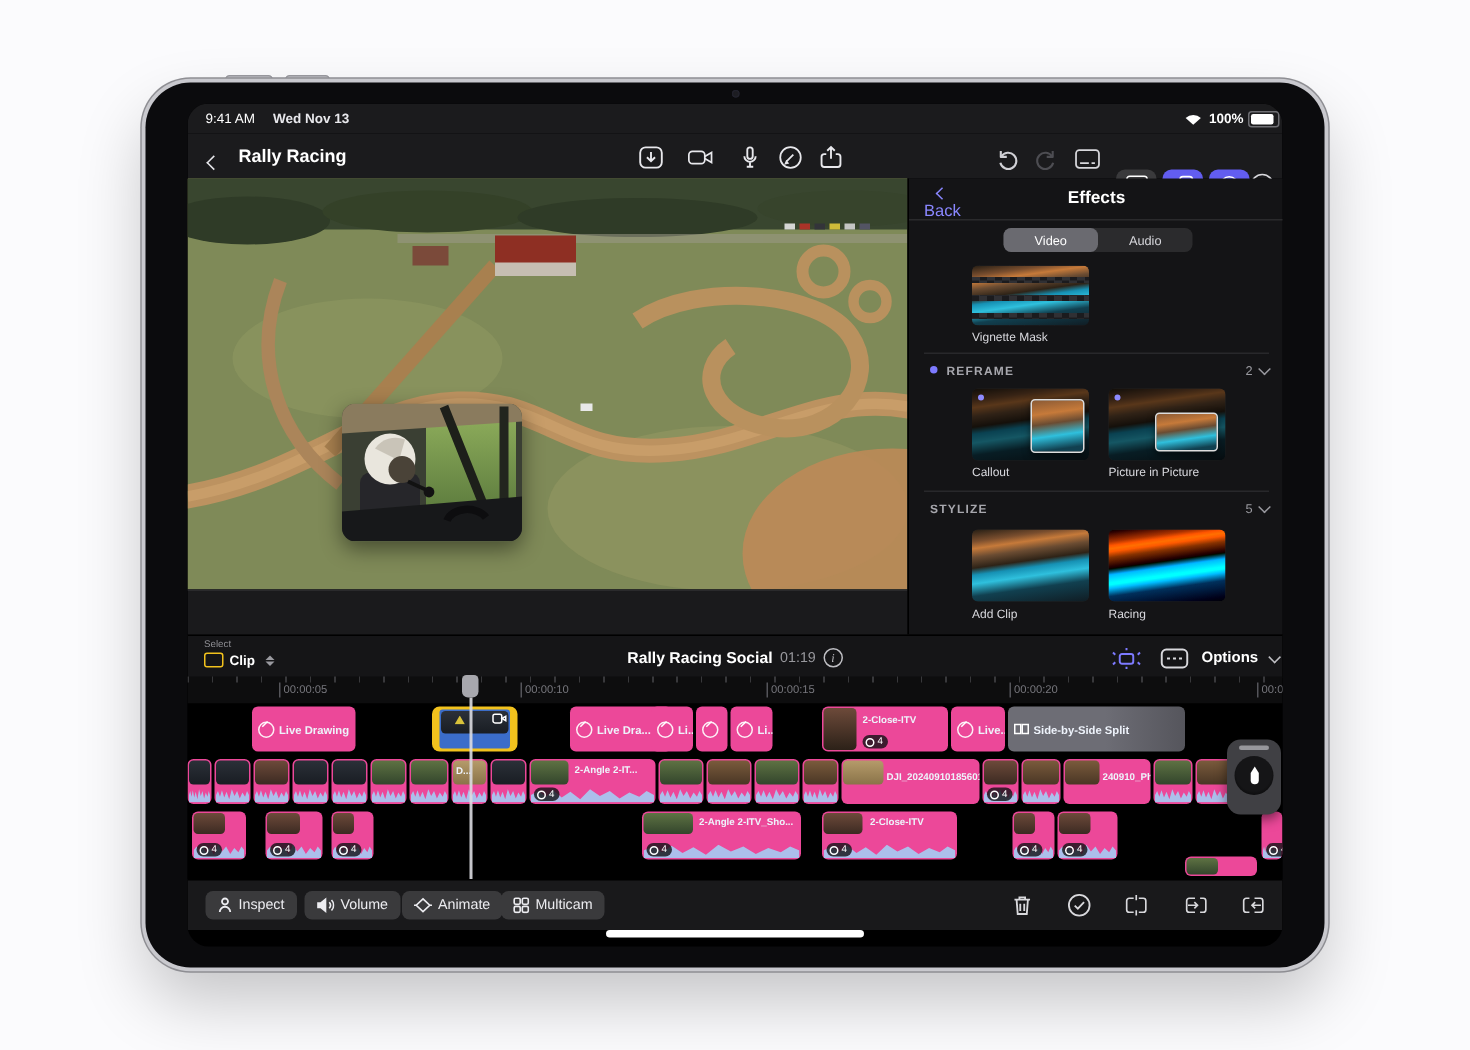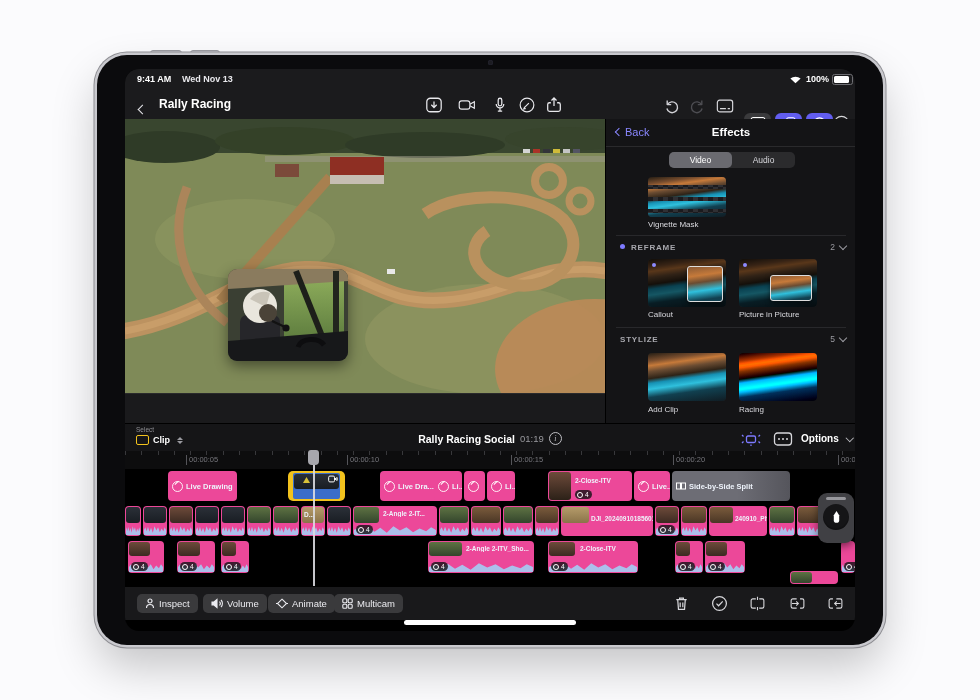--- a/index.html
+++ b/index.html
@@ -22,21 +22,21 @@
   .tb-btn{position:absolute;top:24px;width:27px;height:21px;border-radius:6px;display:flex;align-items:center;justify-content:center;}
   svg{display:block;}
   
   .video{position:absolute;left:0;top:50px;width:480px;height:274px;overflow:hidden;background:#6f7c4e;}
   .pip{position:absolute;left:103px;top:150px;width:120px;height:92px;border-radius:9px;overflow:hidden;box-shadow:0 5px 14px rgba(0,0,0,.45);}
   
   .transport{position:absolute;left:0;top:324px;width:480px;height:30px;background:#1a1a1c;border-top:1px solid #2a2a2c;}
   
   .panel{position:absolute;left:480px;top:50px;width:250px;height:304px;background:#141416;border-left:1px solid #000;}
   .panel-hd{position:absolute;left:0;top:0;width:100%;height:27px;border-bottom:1px solid #2a2a2c;}
-  .back{position:absolute;left:10px;top:7px;color:#8a87ff;font-size:11px;display:flex;align-items:center;gap:3px;}
+  .back{position:absolute;left:10px;top:7px;color:#8a87ff;font-size:11px;display:flex;align-items:center;gap:3px;flex-direction:column;}
   .panel-title{position:absolute;left:0;top:7px;width:100%;text-align:center;color:#fff;font-size:11.5px;font-weight:bold;}
   .seg{position:absolute;left:63px;top:33px;width:126px;height:16px;background:#2b2b2d;border-radius:5px;display:flex;}
   .seg div{flex:1;display:flex;align-items:center;justify-content:center;font-size:8.5px;color:#d7d7dc;border-radius:5px;}
   .seg .on{background:#6a6a70;color:#fff;}
   .thumb{position:absolute;width:78px;height:40px;border-radius:4px;overflow:hidden;background:#222;}
   .mtn{position:absolute;inset:0;background:linear-gradient(172deg,#241d14 0%,#7a4e2e 14%,#c67a3a 22%,#6b4c32 32%,#2e2317 44%,#1691b4 52%,#2fc0dd 62%,#114050 76%,#101c23 100%);}
   .dim .mtn{filter:brightness(.45);}
   .comic .mtn{filter:saturate(1.8) contrast(1.45) brightness(1.05);}
   .vstrips{position:absolute;inset:0;background:conic-gradient(#303034 90deg,#1b1b1e 90deg 180deg,#303034 180deg 270deg,#1b1b1e 270deg) 0 0/10px 10px;}
   .vstrips .mtn{-webkit-mask-image:repeating-linear-gradient(180deg,#000 0 8px,transparent 8px 12px);mask-image:repeating-linear-gradient(180deg,#000 0 8px,transparent 8px 12px);}
@@ -94,21 +94,21 @@
 <div class="stage">
   <div class="side-btn" style="left:150px;top:50px;width:30px;"></div>
   <div class="side-btn" style="left:190px;top:50px;width:28px;"></div>
 
   <div class="device">
     <div class="cam-dot" style="left:391px;top:5px;"></div>
 
     <div class="screen">
 
       <div class="statusbar">
-        <span class="abs" style="left:12px;top:5px;font-weight:bold;">9:41 AM</span>
+        <span class="abs" style="left:12px;top:5px;font-weight:normal;">9:41 AM</span>
         <span class="abs" style="left:57px;top:5px;font-weight:bold;color:#e8e8ec;">Wed Nov 13</span>
         <svg class="abs" style="left:664px;top:5px;" width="13" height="10" viewBox="0 0 13 10">
             <path d="M6.5 9.2 1.4 4.6a7.6 7.6 0 0 1 10.2 0Z" fill="#fff"></path>
           </svg>
         <span class="abs" style="left:681px;top:5px;font-weight:bold;">100%</span>
         <span class="abs" style="left:707px;top:5px;width:19px;height:9px;border:1px solid #6e6e73;border-radius:2.5px;">
             <span class="abs" style="left:1px;top:1px;width:15px;height:7px;background:#fff;border-radius:1.5px;"></span>
           </span>
       </div>
 

